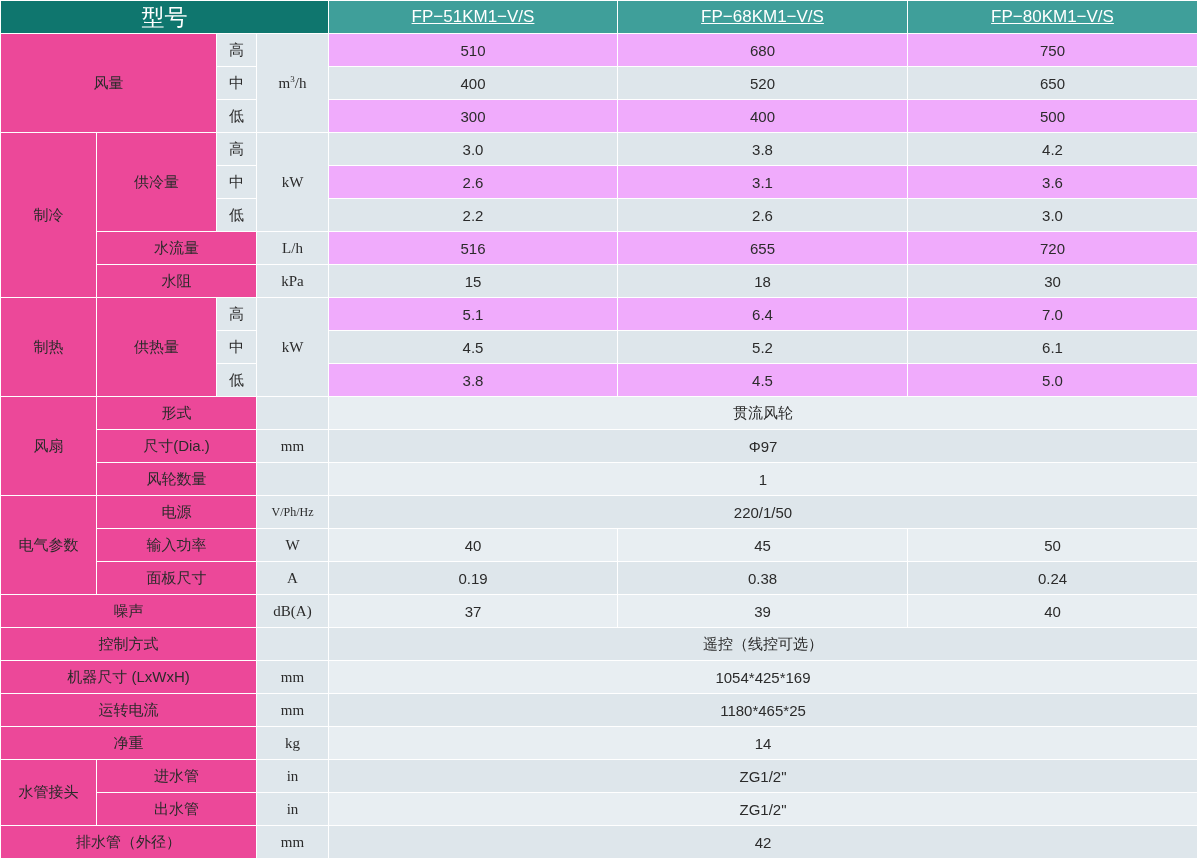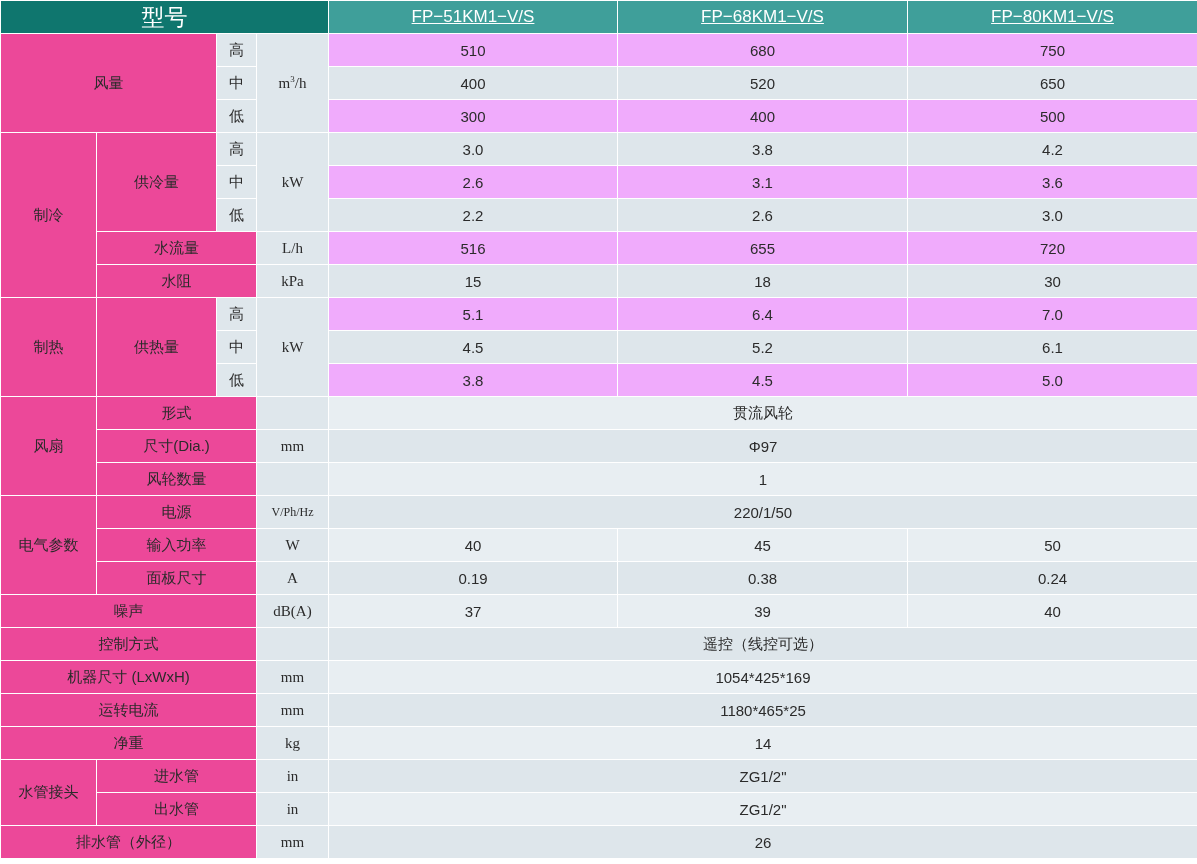--- a/index.html
+++ b/index.html
@@ -249,16 +249,16 @@
     </tr>
     <tr>
       <td class="lbl" colspan="2">出水管</td>
       <td class="unit">in</td>
       <td class="wide" colspan="3">ZG1/2"</td>
     </tr>
 
     <tr>
       <td class="lbl" colspan="3">排水管（外径）</td>
       <td class="unit">mm</td>
-      <td class="val-b" colspan="3">26</td>
+      <td class="val-b" colspan="3">42</td>
     </tr>
   </tbody>
 </table>
 
 </body></html>

